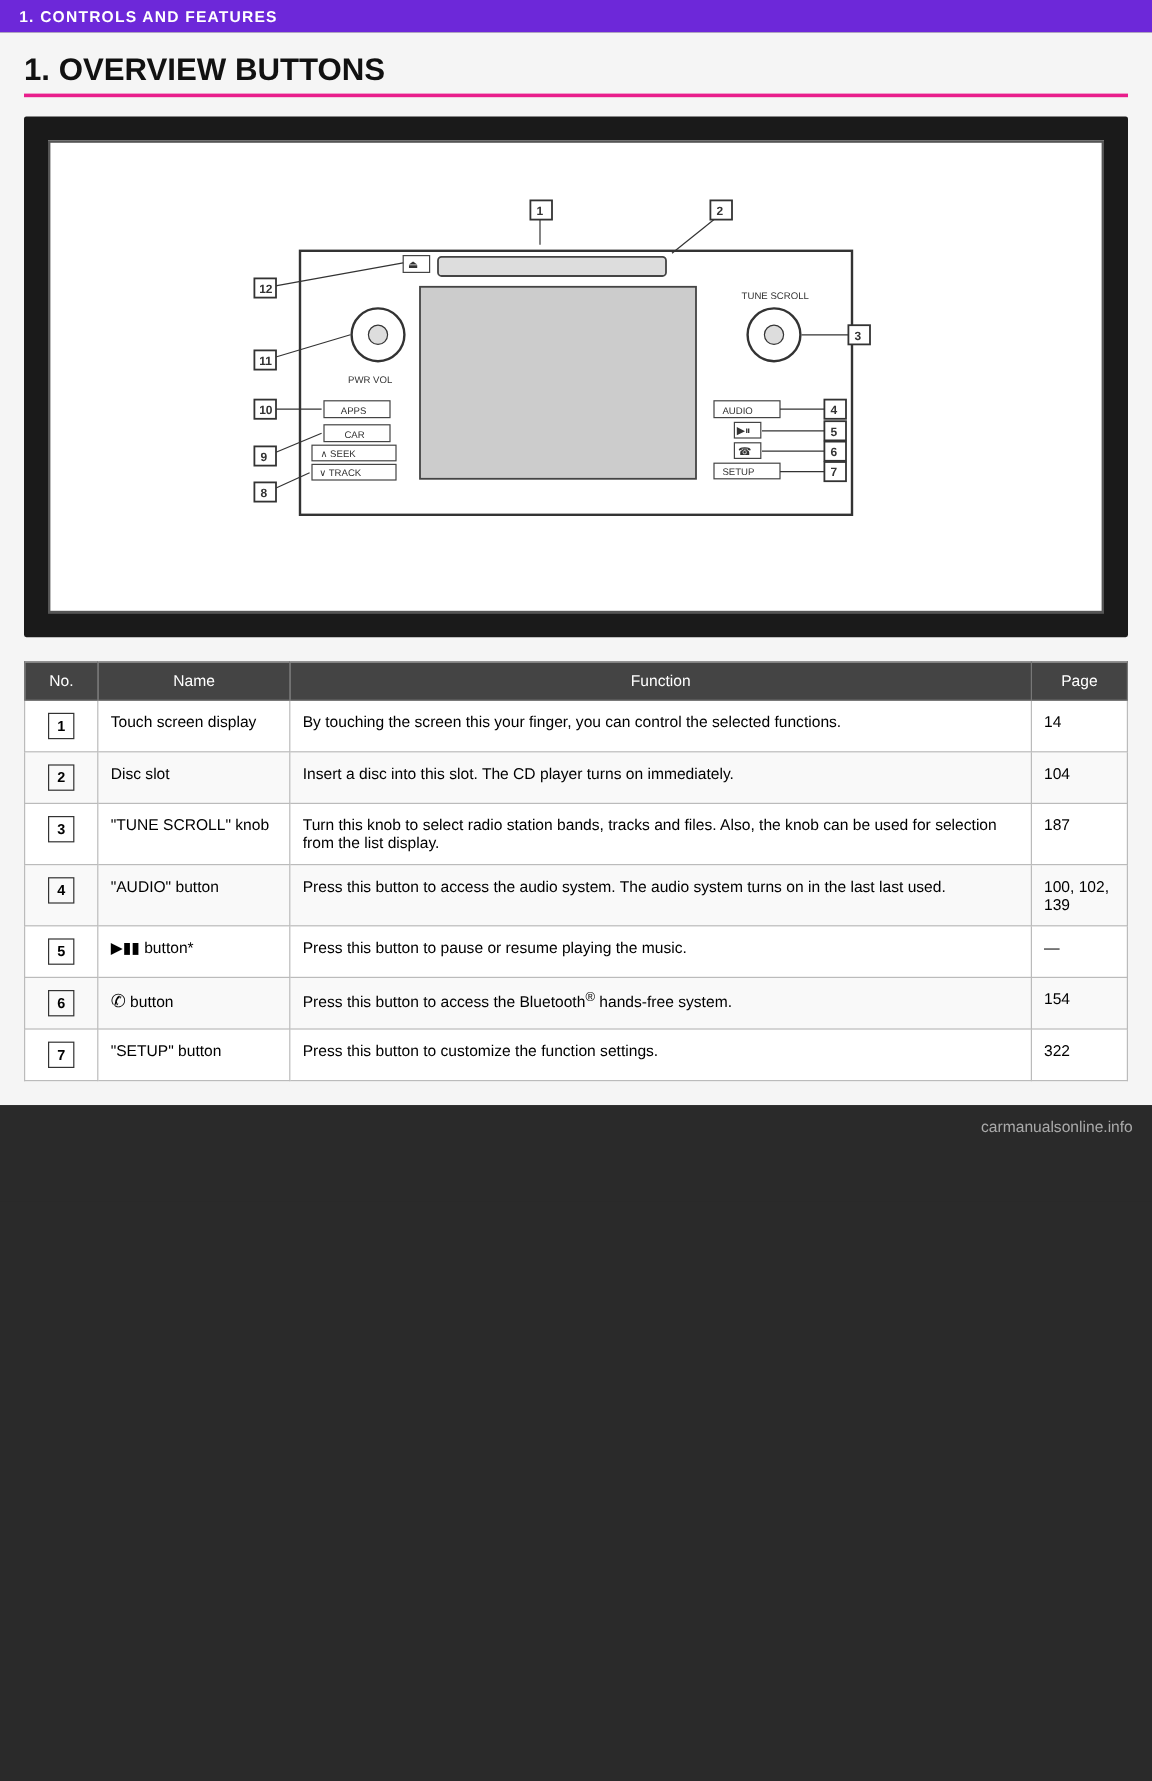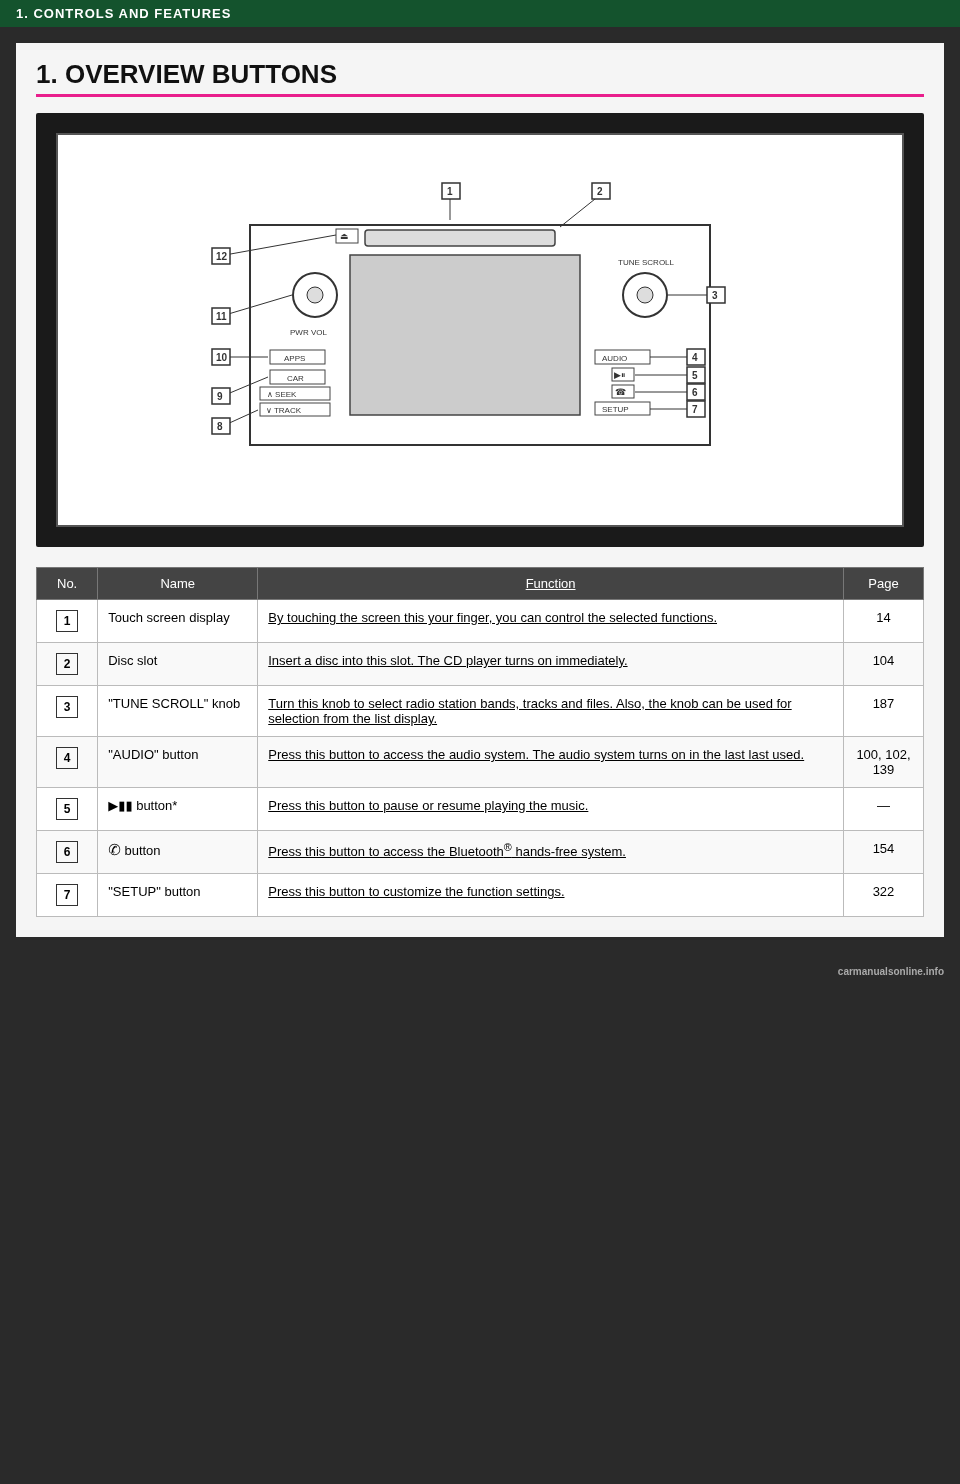--- a/index.html
+++ b/index.html
@@ -4,30 +4,30 @@
   <style>
     * { margin: 0; padding: 0; box-sizing: border-box; }
     body {
       width: 960px;
       min-height: 1484px;
       background: #2a2a2a;
       font-family: Arial, sans-serif;
       font-size: 13px;
     }
     .page-header {
-      background: #14532d;
+      background: #6d28d9;
       padding: 6px 16px;
       color: white;
       font-size: 13px;
       font-weight: bold;
       letter-spacing: 1px;
     }
     .page-content {
       background: #f5f5f5;
-      margin: 16px;
+      margin: 0;
       padding: 16px 20px 20px 20px;
     }
     .section-title {
       font-size: 26px;
       font-weight: bold;
       color: #111;
       margin-bottom: 16px;
       border-bottom: 3px solid #e91e8c;
       padding-bottom: 4px;
     }
@@ -72,22 +72,22 @@
       vertical-align: top;
     }
     .data-table tr:nth-child(even) td {
       background: #f9f9f9;
     }
     .data-table tr:nth-child(odd) td {
       background: #fff;
     }
     .col-no { width: 60px; text-align: center; }
     .col-name { width: 160px; }
-    .col-func { width: auto; text-decoration: underline; }
-    .col-page { width: 80px; text-align: center; }
+    .col-func { width: auto; }
+    .col-page { width: 80px; }
     .num-box {
       display: inline-block;
       border: 1.5px solid #333;
       width: 22px;
       height: 22px;
       text-align: center;
       line-height: 20px;
       font-size: 12px;
       font-weight: bold;
     }
@@ -256,15 +256,15 @@
           <td class="col-func">Press this button to customize the function settings.</td>
           <td class="col-page">322</td>
         </tr>
       </tbody>
   </table>
 
 </div>
 
 <div class="bottom-area">
   <div style="text-align:right; padding: 10px 16px;">
-    <span style="color:#aaa; font-size:10px;font-weight:bold;">carmanualsonline.info</span>
+    <span style="color:#aaa; font-size:13px;">carmanualsonline.info</span>
   </div>
 </div>
 
 </body></html>

